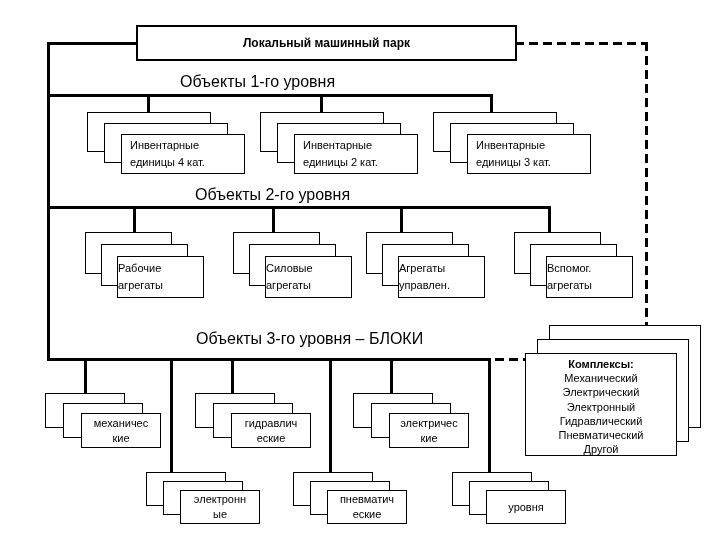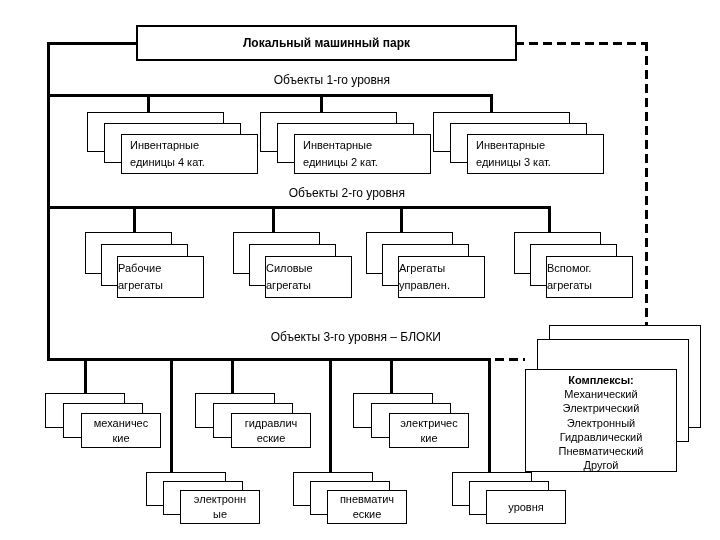--- a/index.html
+++ b/index.html
@@ -32,38 +32,38 @@
   .titlebox{
     position:absolute;left:136px;top:25px;width:377px;height:32px;
     border:2px solid var(--line-color);
     background:var(--box-bg);
     display:flex;align-items:center;justify-content:center;
     font-size:12px;font-weight:bold;text-align:center;
   }
 
   
   .lvl-label{
-    position:absolute;font-size:12px;text-align:right;white-space:nowrap;
+    position:absolute;font-size:16px;text-align:left;white-space:nowrap;
   }
 
   
   .stack{position:absolute;}
   .layer{
     position:absolute;left:0;top:0;
     background:var(--box-bg);
     border:1px solid var(--line-color);
     box-sizing:border-box;
   }
   .b1{z-index:1;}
   .b2{z-index:2;}
   .front{z-index:3;display:flex;flex-direction:column;justify-content:center;}
   .ln{display:block;}
 
   
-  .s1 .layer{width:137px;height:40px;}
+  .s1 .layer{width:124px;height:40px;}
   .s1 .b2{left:17px;top:11px;}
   .s1 .front{left:34px;top:22px;align-items:flex-start;padding-left:8px;font-size:11px;line-height:17px;}
 
   
   .s2 .layer{width:87px;height:42px;}
   .s2 .b2{left:16px;top:12px;}
   .s2 .front{left:32px;top:24px;align-items:flex-start;font-size:11px;line-height:17px;}
 
   
   .s3t .layer{width:80px;height:35px;}
@@ -72,21 +72,21 @@
 
   
   .s3b .layer{width:80px;height:34px;}
   .s3b .b2{left:17px;top:9px;}
   .s3b .front{left:34px;top:18px;align-items:center;text-align:center;font-size:11px;line-height:15px;}
 
   
   .sc .layer{width:152px;height:103px;}
   .sc .b1{left:24px;top:-28px;}
   .sc .b2{left:12px;top:-14px;}
-  .sc .front{left:0;top:16px;align-items:center;justify-content:flex-start;
+  .sc .front{left:0;top:0;align-items:center;justify-content:flex-start;
              padding-top:3px;font-size:11px;line-height:14.2px;text-align:center;}
   .sc .front .hd{font-weight:bold;}
 </style>
 </head>
 <body>
 
 <div class="canvas">
 
   <div class="line" style="left:47px;top:42px;width:3px;height:319px;"></div>
   <div class="line" style="left:47px;top:42px;width:89px;height:3px;"></div>

